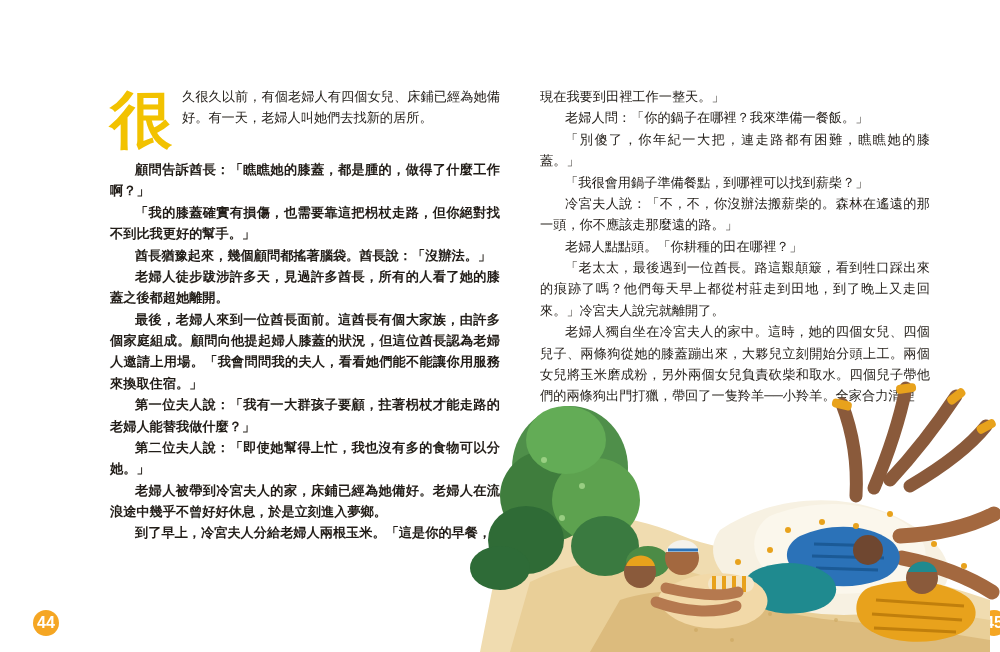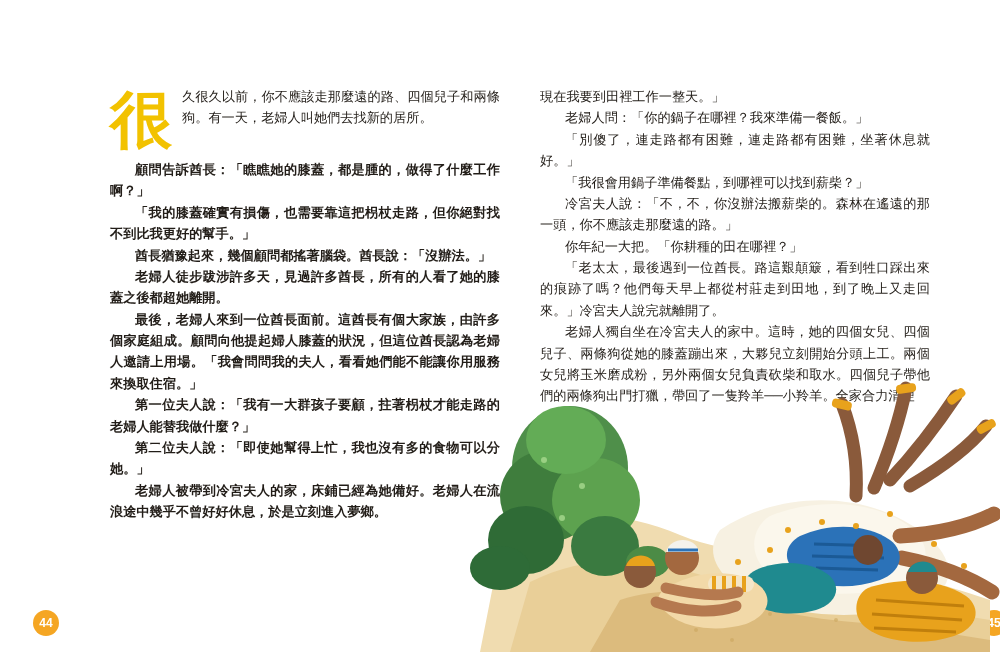--- a/index.html
+++ b/index.html
@@ -74,21 +74,21 @@
   
   .folio {
     position: absolute;
     bottom: 16px;
     width: 26px;
     height: 26px;
     border-radius: 50%;
     background: #f5a623;
     color: #ffffff;
     font-family: "Liberation Sans", sans-serif;
-    font-size: 12px;
+    font-size: 16px;
     font-weight: 700;
     display: flex;
     align-items: center;
     justify-content: center;
   }
   .folio.left  { left: 33px; background: #f5a623; }
   .folio.right { right: 33px; background: #f5a623; }
 
   
   .illus {
@@ -104,45 +104,46 @@
 </head>
 <body>
 
 <div class="spread">
 
   <div class="page left">
 
     <div class="dropcap">很</div>
 
     <div class="col-body first-block">
-      <p class="noindent">久很久以前，你不應該走那麼遠的路、四個兒子和兩條狗。有一天，老婦人叫她們去找新的居所。</p>
+      <p class="noindent">久很久以前，有個老婦人有四個女兒、床鋪已經為她備好。有一天，老婦人叫她們去找新的居所。</p>
     </div>
 
     <div class="col-body rest-block" style="top:159px;font-weight:bold;">
       <p>顧問告訴酋長：「瞧瞧她的膝蓋，都是腫的，做得了什麼工作啊？」</p>
       <p>「我的膝蓋確實有損傷，也需要靠這把枴杖走路，但你絕對找不到比我更好的幫手。」</p>
       <p>酋長猶豫起來，幾個顧問都搖著腦袋。酋長說：「沒辦法。」</p>
       <p>老婦人徒步跋涉許多天，見過許多酋長，所有的人看了她的膝蓋之後都超她離開。</p>
       <p>最後，老婦人來到一位酋長面前。這酋長有個大家族，由許多個家庭組成。顧問向他提起婦人膝蓋的狀況，但這位酋長認為老婦人邀請上用場。「我會問問我的夫人，看看她們能不能讓你用服務來換取住宿。」</p>
       <p>第一位夫人說：「我有一大群孩子要顧，拄著枴杖才能走路的老婦人能替我做什麼？」</p>
       <p>第二位夫人說：「即使她幫得上忙，我也沒有多的食物可以分她。」</p>
       <p>老婦人被帶到冷宮夫人的家，床鋪已經為她備好。老婦人在流浪途中幾乎不曾好好休息，於是立刻進入夢鄉。</p>
+      <p>到了早上，冷宮夫人分給老婦人兩根玉米。「這是你的早餐，</p>
     </div>
 
     <div class="folio left" style="left:-77px;">44</div>
   </div>
 
   <div class="page right">
     <div class="col-body">
       <p class="noindent">現在我要到田裡工作一整天。」</p>
       <p>老婦人問：「你的鍋子在哪裡？我來準備一餐飯。」</p>
-      <p>「別傻了，連走路都有困難，連走路都有困難，坐著休息就好。」</p>
+      <p>「別傻了，你年紀一大把，連走路都有困難，瞧瞧她的膝蓋。」</p>
       <p>「我很會用鍋子準備餐點，到哪裡可以找到薪柴？」</p>
       <p>冷宮夫人說：「不，不，你沒辦法搬薪柴的。森林在遙遠的那一頭，你不應該走那麼遠的路。」</p>
-      <p>你年紀一大把。「你耕種的田在哪裡？」</p>
+      <p>老婦人點點頭。「你耕種的田在哪裡？」</p>
       <p>「老太太，最後遇到一位酋長。路這艱顛簸，看到牲口踩出來的痕跡了嗎？他們每天早上都從村莊走到田地，到了晚上又走回來。」冷宮夫人說完就離開了。</p>
       <p>老婦人獨自坐在冷宮夫人的家中。這時，她的四個女兒、四個兒子、兩條狗從她的膝蓋蹦出來，大夥兒立刻開始分頭上工。兩個女兒將玉米磨成粉，另外兩個女兒負責砍柴和取水。四個兒子帶他們的兩條狗出門打獵，帶回了一隻羚羊──小羚羊。全家合力清理</p>
     </div>
 
     <div class="folio right" style="right:-77px;">45</div>
   </div>
 
   <div class="illus">
     <svg width="530" height="352" viewBox="0 0 530 352" xmlns="http://www.w3.org/2000/svg">
 

